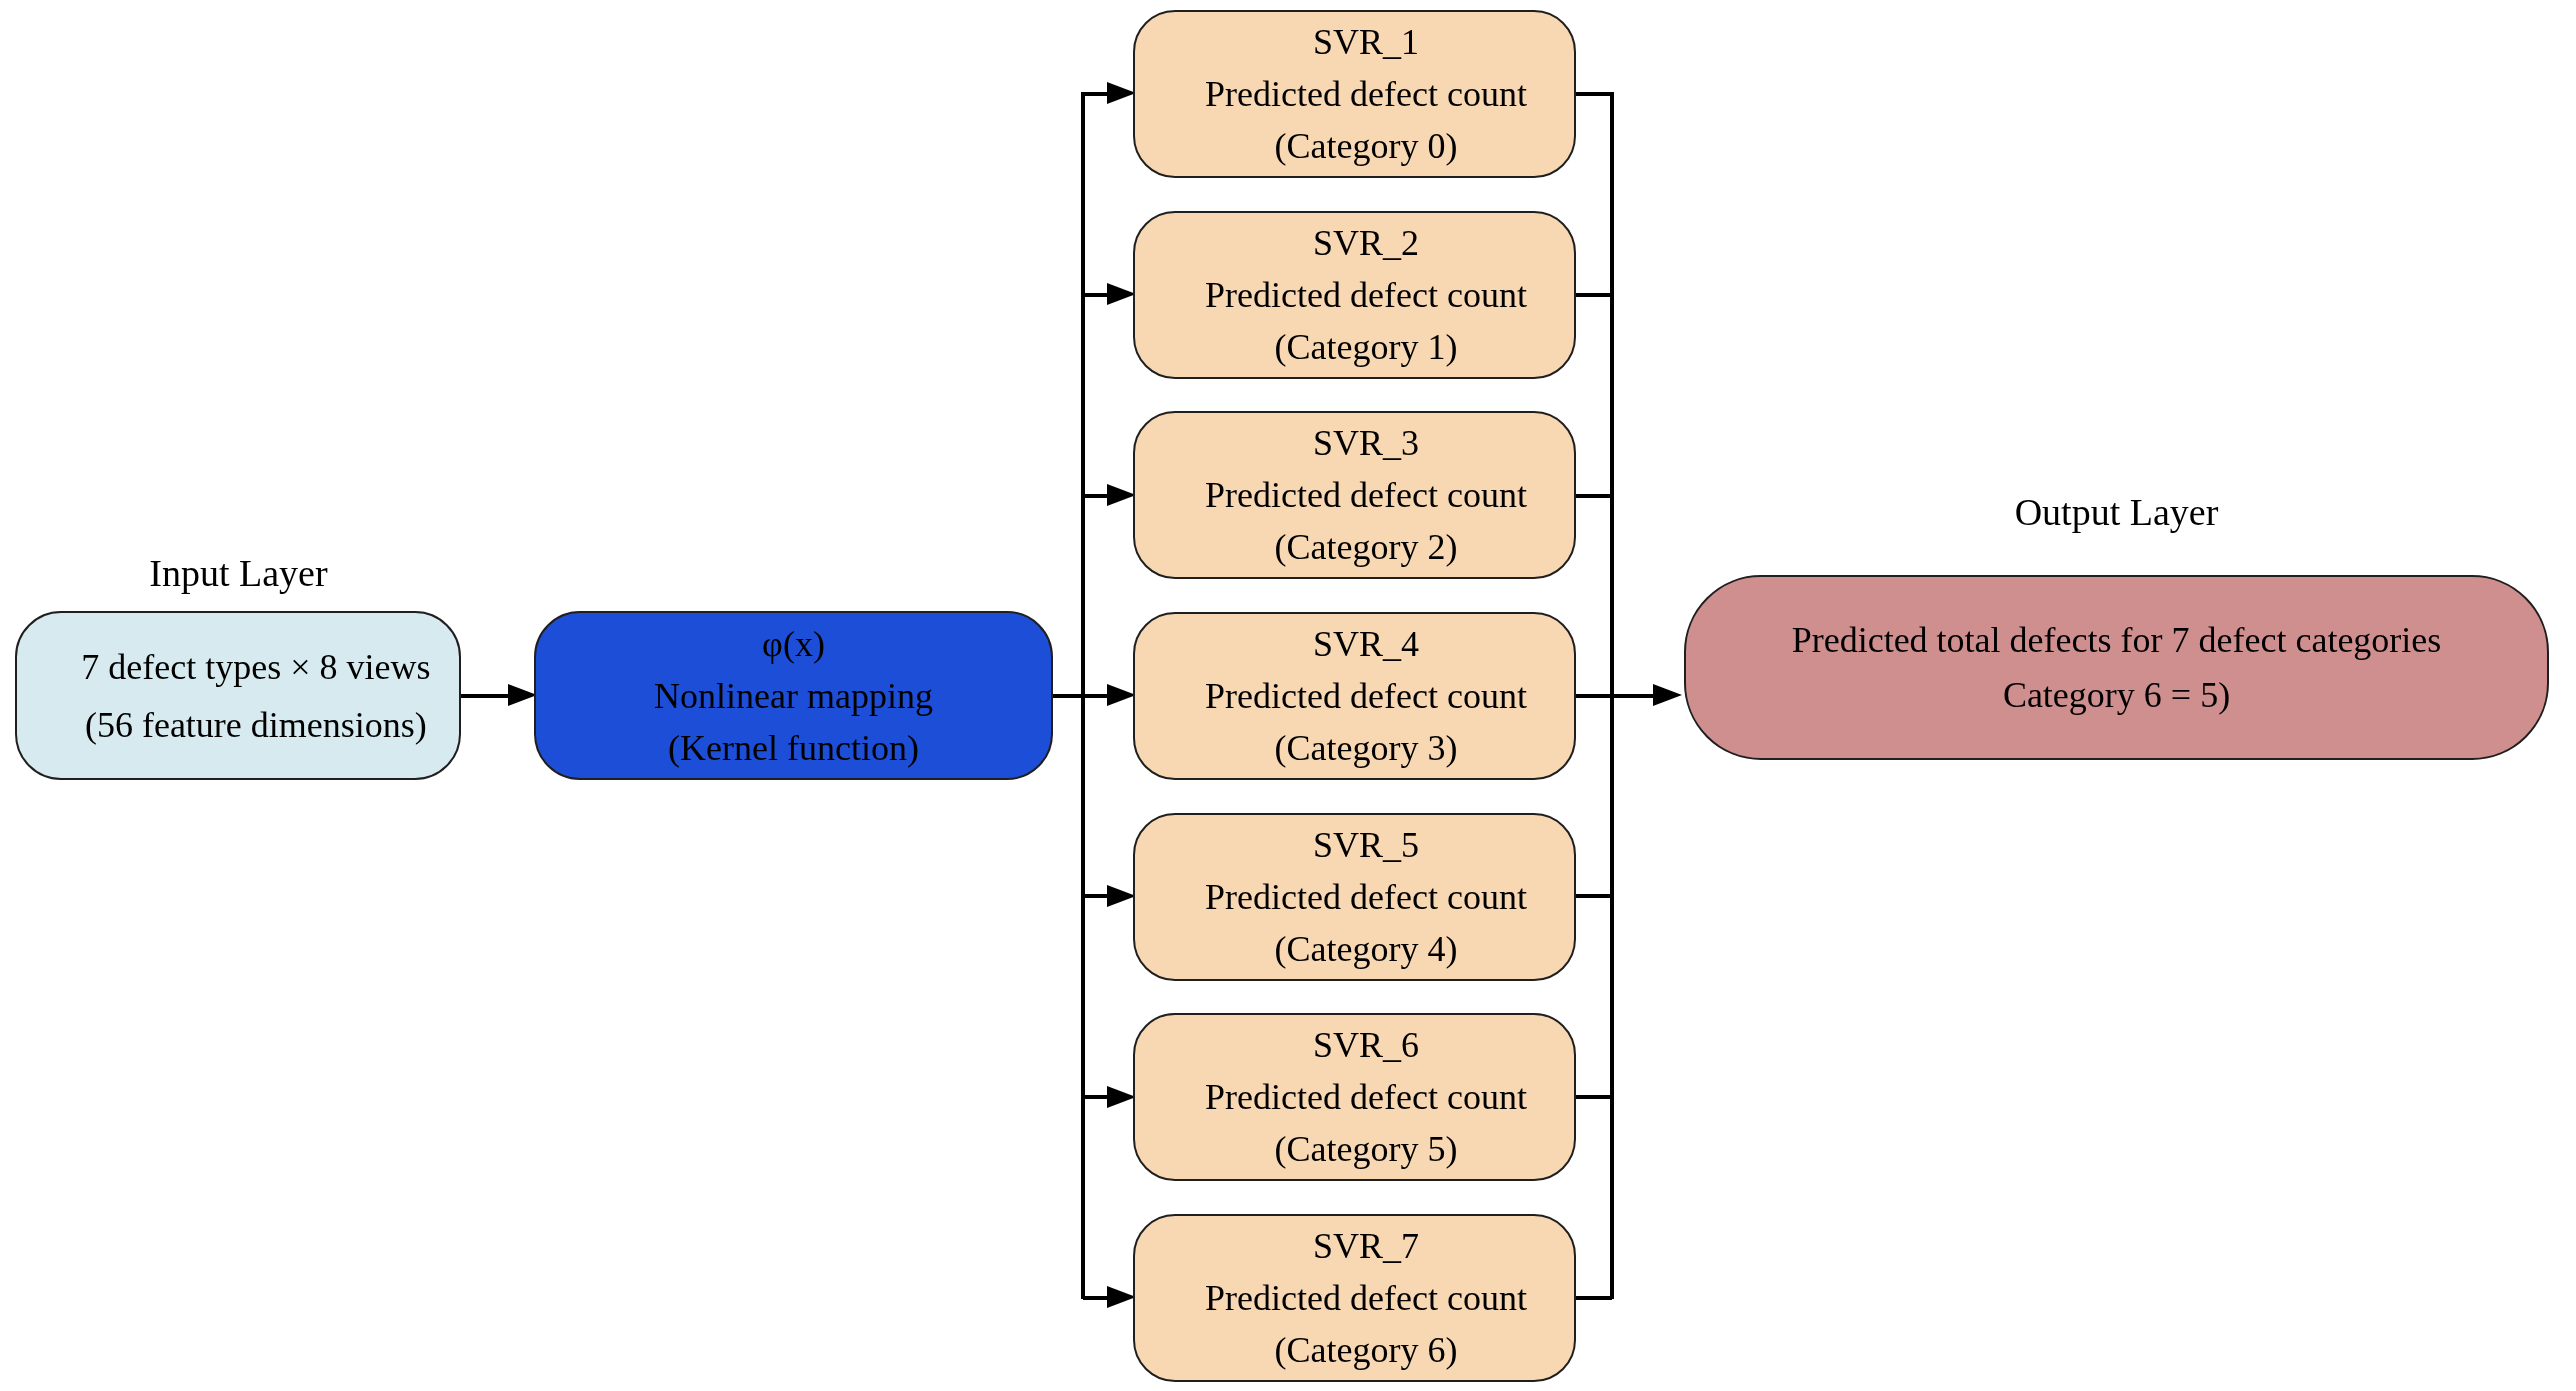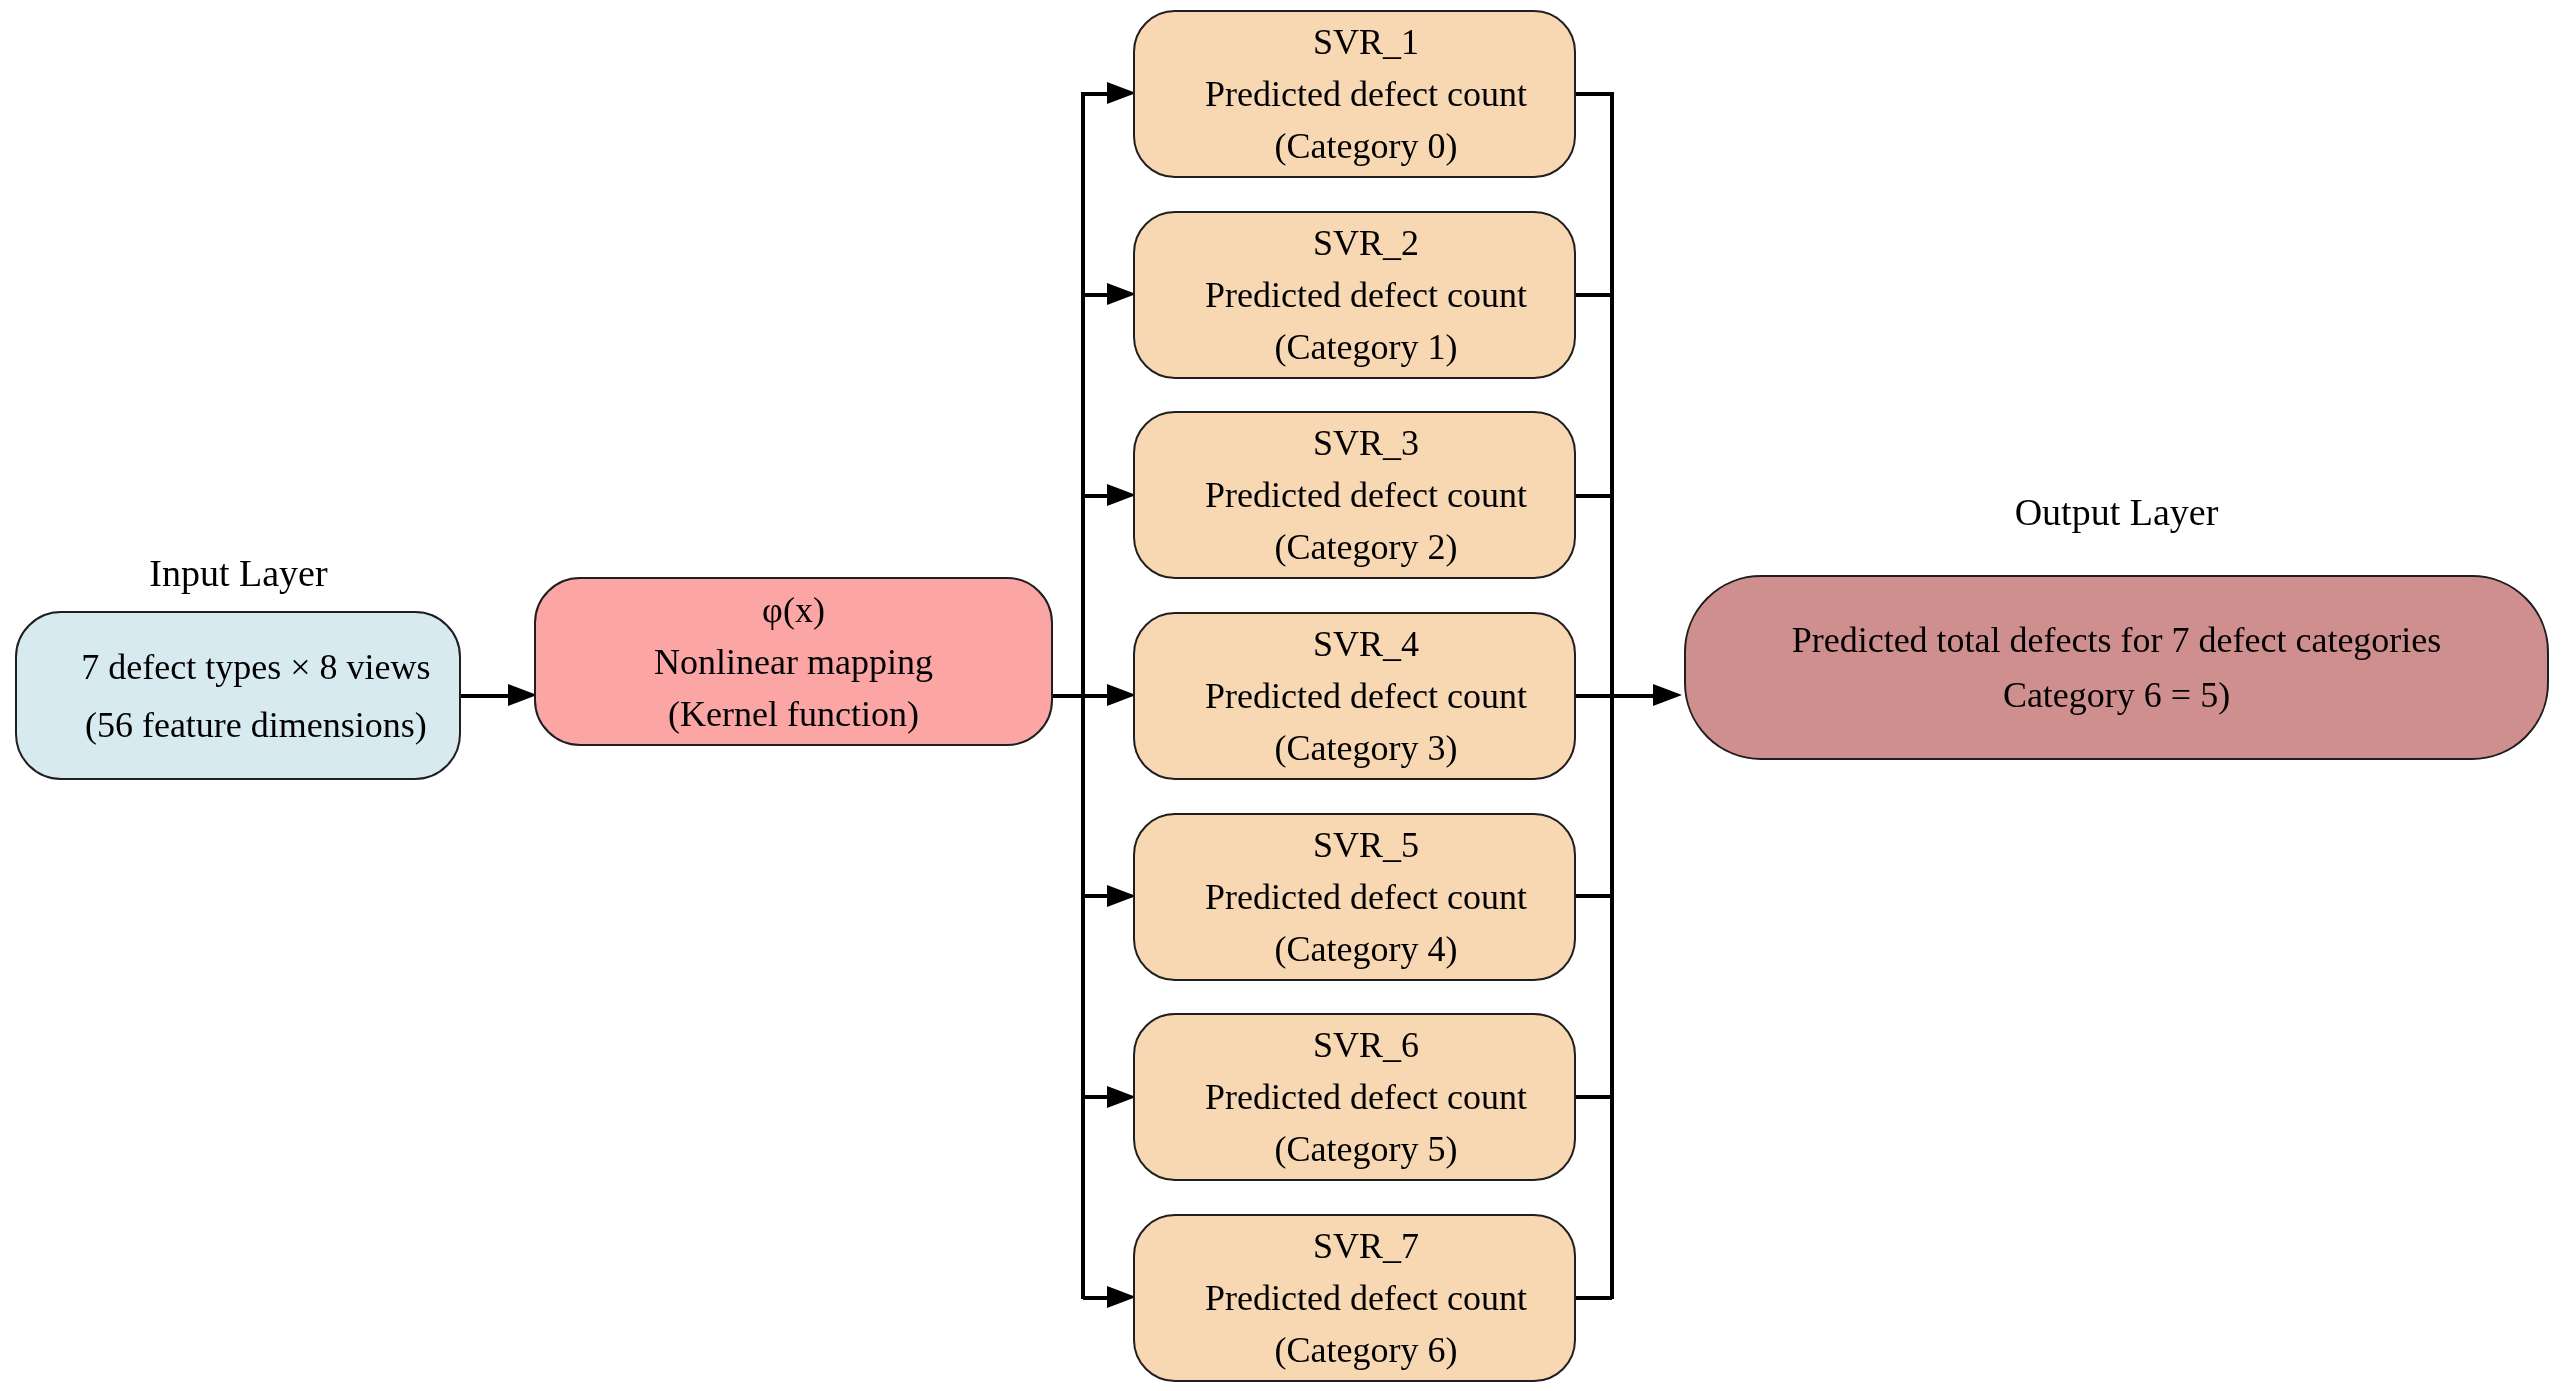--- a/index.html
+++ b/index.html
@@ -32,22 +32,22 @@
   }
   .node .tline { white-space: nowrap; }
   .input-node {
     left: 15.4px; top: 611px; width: 446px; height: 169px;
     background: var(--input-fill, #d7eaf0);
     border-radius: 46px;
     line-height: 58px;
     padding-left: 35px;
   }
   .mapping-node {
-    left: 534px; top: 577px; width: 519px; height: 169px;
-    background: #fca5a5;
+    left: 534px; top: 611px; width: 519px; height: 169px;
+    background: #1d4ed8;
     border-radius: 46px;
     line-height: 52px;
     align-items: center;
   }
   .svr-node {
     left: 1133px; width: 443px; height: 168px;
     background: var(--svr-fill, #f8d7b3);
     border-radius: 42px;
     line-height: 52px;
     padding-left: 23px;

